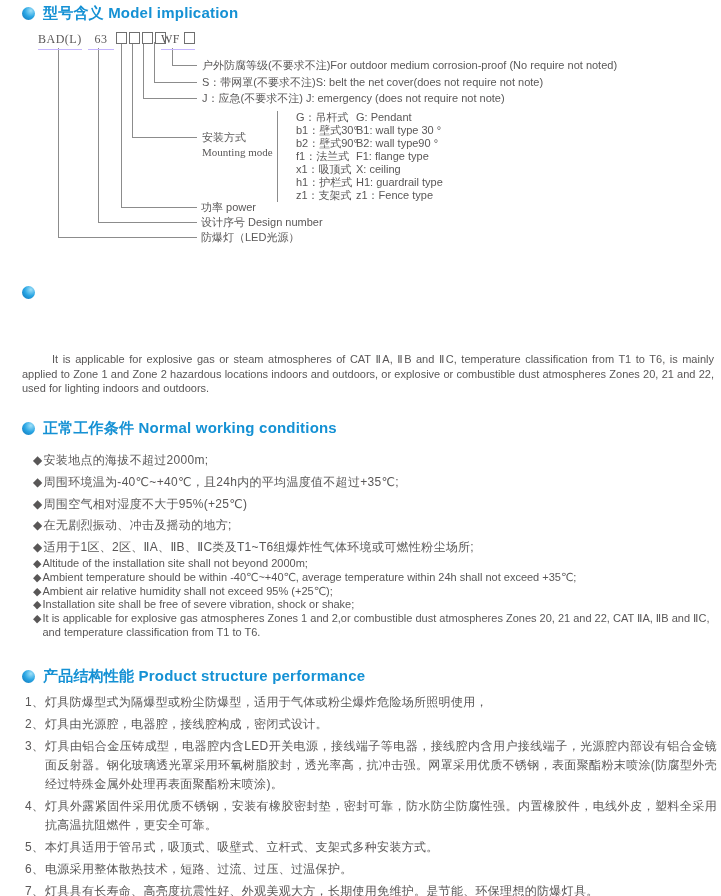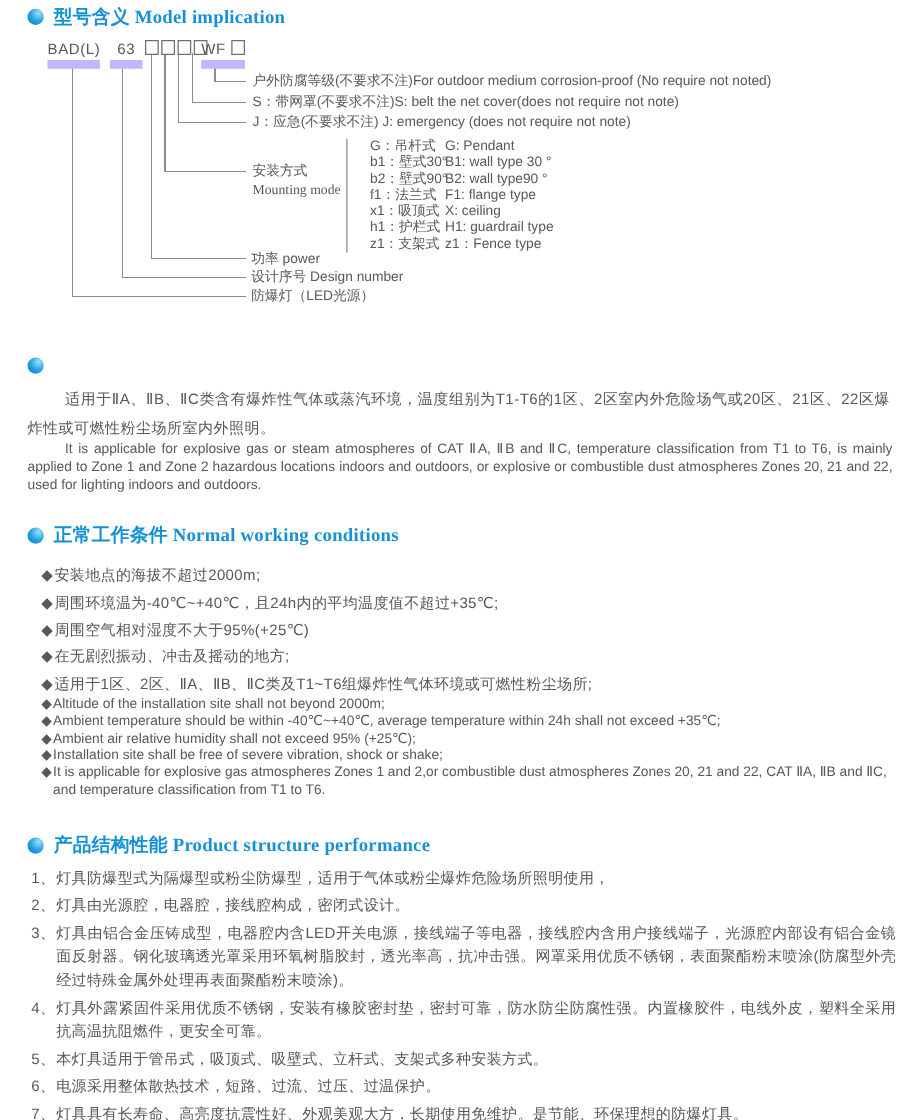--- a/index.html
+++ b/index.html
@@ -1,29 +1,29 @@
 <!DOCTYPE html>
 <html><head>
 <meta charset="utf-8">
 <style>
   html,body{margin:0;padding:0;background:#ffffff;}
   .page{position:relative;width:721px;height:896px;background:#fff;overflow:hidden;
         font-family:"Liberation Sans","DejaVu Sans",sans-serif;color:#595757;}
 
   
-  .sec-header{position:absolute;left:22px;display:flex;align-items:center;gap:8px;font-family:Liberation Serif, serif;}
+  .sec-header{position:absolute;left:22px;display:flex;align-items:center;gap:8px;}
   .sec-header .dot{width:13px;height:13px;border-radius:50%;
         background:radial-gradient(circle at 68% 28%, #9edff8 0%, #2aa6e4 48%, #0a6fb4 100%);}
   .sec-header .t{font-size:15px;font-weight:bold;color:#1591d4;letter-spacing:0.2px;white-space:nowrap;}
 
   
   .diagram{position:absolute;left:0;top:30px;width:721px;height:232px;}
   .diagram svg{position:absolute;left:0;top:0;}
   .code-part{position:absolute;font-size:12px;color:#595757;letter-spacing:0.5px;}
-  .u{border-bottom:7px solid #c4b5fd;padding-bottom:2px;}
+  .u{border-bottom:1px solid #c4b5fd;padding-bottom:2px;font-family:Liberation Serif, serif;}
   .mbox{display:inline-block;width:9px;height:10px;border:1px solid #6f6f6f;background:#fff;vertical-align:-1px;}
   .boxes .mbox{margin-right:2px;}
   .dlab{position:absolute;font-size:11px;color:#595757;white-space:nowrap;line-height:13px;}
   .mount-label{position:absolute;left:202px;top:100px;font-size:11px;line-height:15px;color:#595757;font-family:Liberation Serif, serif;}
   .mlist{position:absolute;left:277px;top:81px;border-left:1px solid #8c8c8c;padding-left:18px;}
   .mrow{display:flex;height:13px;line-height:13px;font-size:11px;white-space:nowrap;}
   .mcn{width:60px;}
 
   
   .para-cn{position:absolute;left:22px;width:690px;font-size:12px;line-height:23px;
@@ -115,21 +115,20 @@
     </div>
 
     <div class="dlab" style="left:201px;top:171px;">功率 power</div>
     <div class="dlab" style="left:201px;top:186px;">设计序号 Design number</div>
     <div class="dlab" style="left:201px;top:201px;">防爆灯（LED光源）</div>
   </div>
 
   <div class="sec-header" style="top:286px;">
     <span class="dot"></span>
   </div>
-  <div class="para-cn" style="top:308px;">适用于ⅡA、ⅡB、ⅡC类含有爆炸性气体或蒸汽环境，温度组别为T1-T6的1区、2区室内外危险场气或20区、21区、22区爆炸性或可燃性粉尘场所室内外照明。</div>
   <div class="para-en" style="top:352px;">It is applicable for explosive gas or steam atmospheres of CAT ⅡA, ⅡB and ⅡC, temperature classification from T1 to T6, is mainly applied to Zone 1 and Zone 2 hazardous locations indoors and outdoors, or explosive or combustible dust atmospheres Zones 20, 21 and 22, used for lighting indoors and outdoors.</div>
 
   <div class="sec-header" style="top:419px;">
     <span class="dot"></span>
     <span class="t">正常工作条件 Normal working conditions</span>
   </div>
 
   <div class="blist blist-cn" style="top:450px;">
     <div class="brow">
       <span class="bchar">◆</span>

